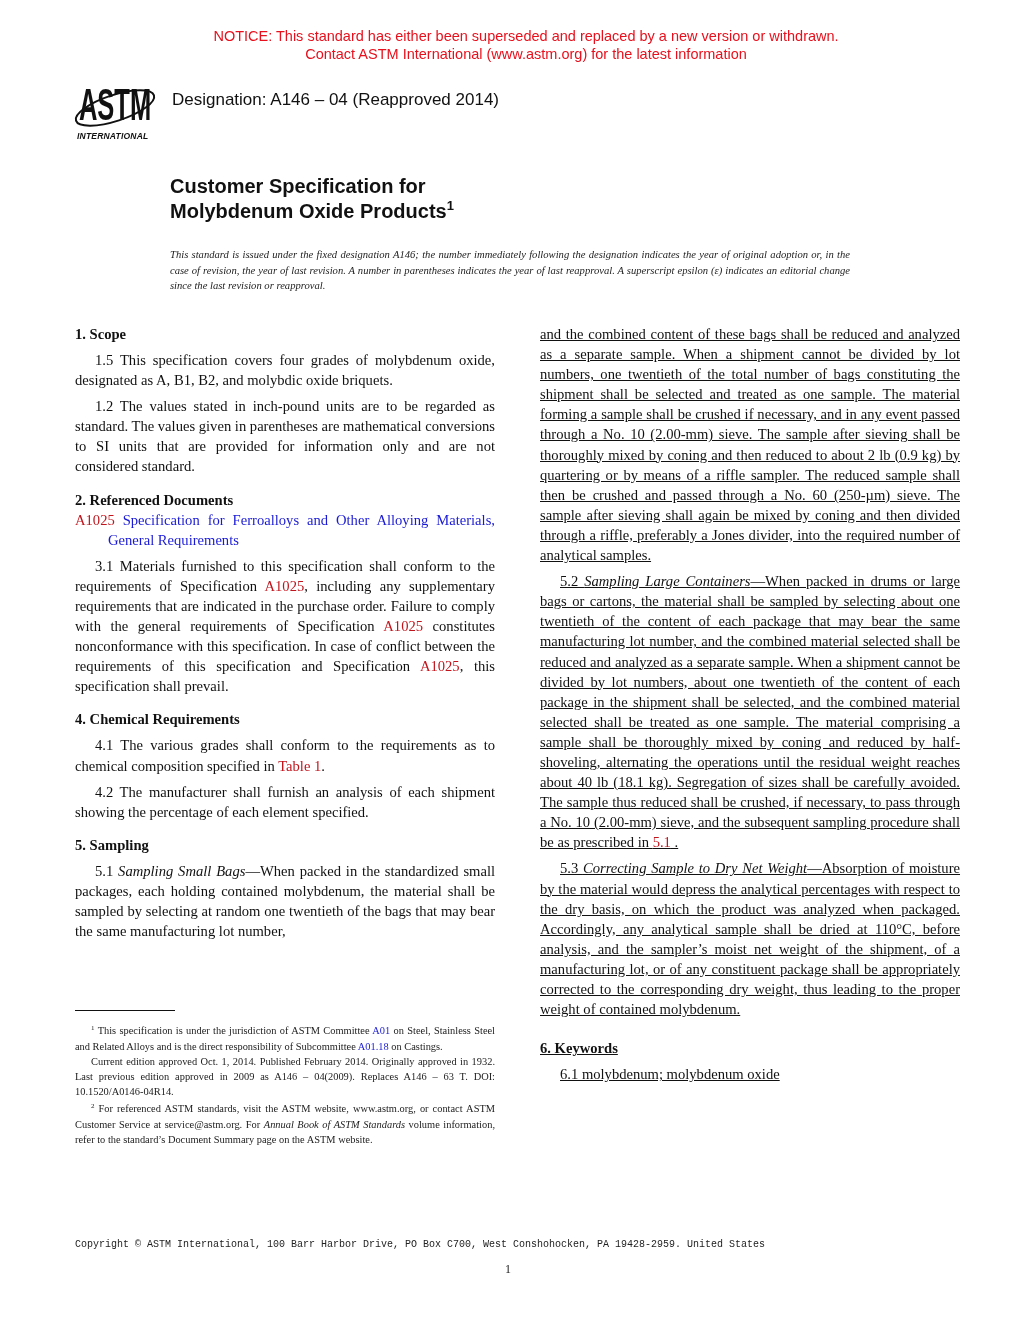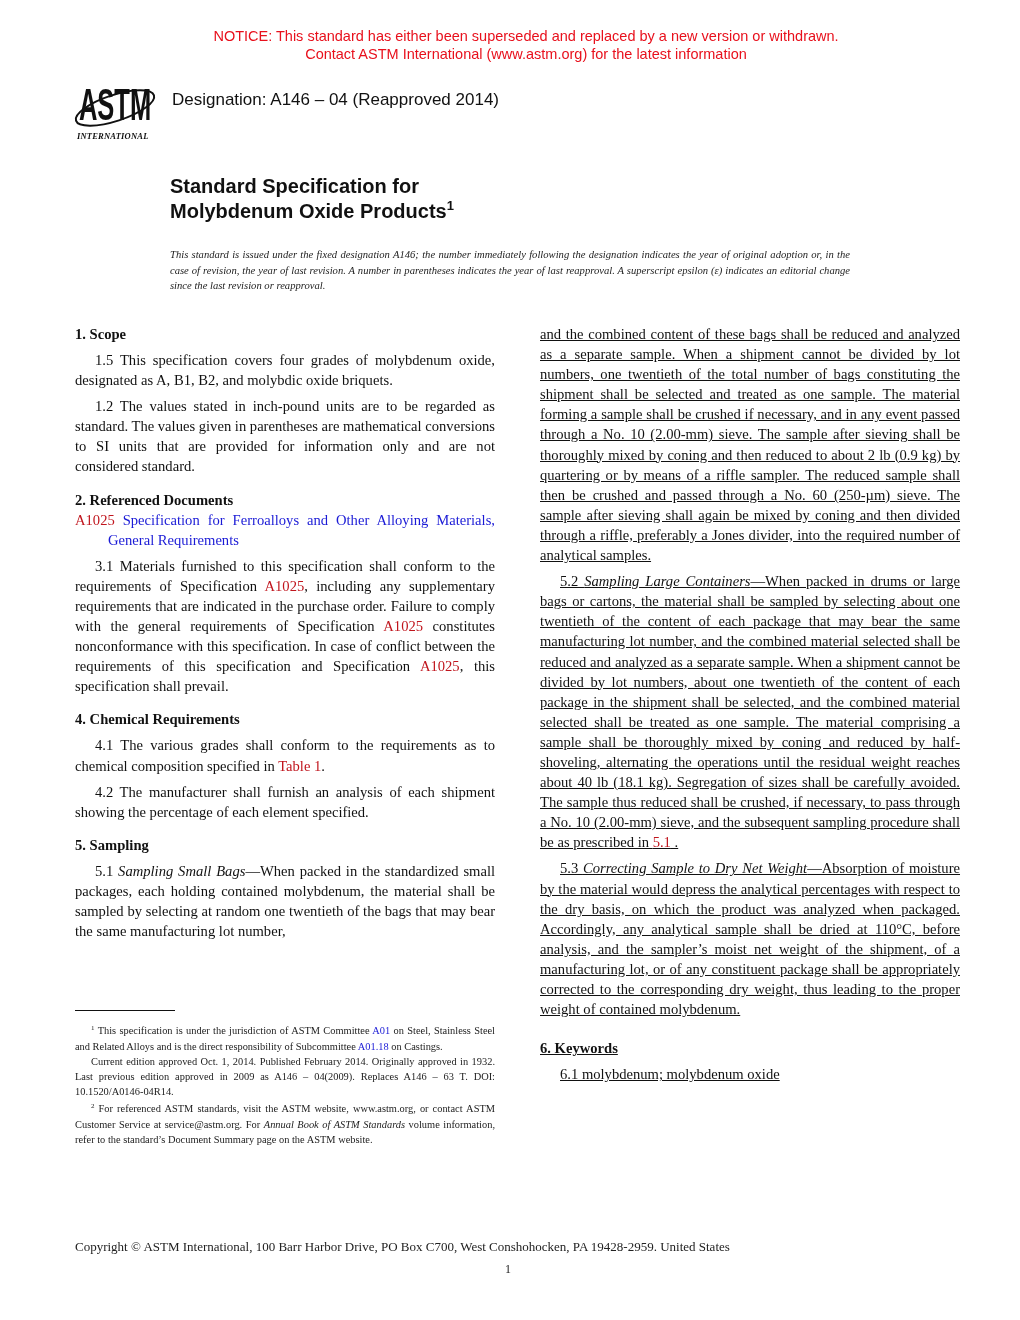--- a/index.html
+++ b/index.html
@@ -1,59 +1,59 @@
 <!DOCTYPE html>
 <html><head>
 <meta charset="utf-8">
 <style>
   html, body { margin: 0; padding: 0; background: #ffffff; }
   body { width: 1020px; height: 1320px; position: relative; overflow: hidden; font-family: "Liberation Serif", serif; color: #111; }
   .notice { position: absolute; top: 27px; left: 16px; width: 1020px; text-align: center; color: #e8101c; font-family: "Liberation Sans", sans-serif; font-weight: normal; font-size: 14.5px; line-height: 18px; }
   .logo { position: absolute; left: 70px; top: 78px; width: 90px; height: 66px; }
-  .logo-text { position: absolute; left: 77px; top: 131px; font-family: Liberation Serif, serif; font-weight: bold; font-style: italic; font-size: 8.5px; letter-spacing: 0.2px; color: #111; }
+  .logo-text { position: absolute; left: 77px; top: 131px; font-family: Liberation Sans, sans-serif; font-weight: bold; font-style: italic; font-size: 8.5px; letter-spacing: 0.2px; color: #111; }
   .designation { position: absolute; left: 172px; top: 90px; font-family: "Liberation Sans", sans-serif; font-size: 17px; color: #111; }
   .title { position: absolute; left: 170px; top: 174px; font-family: "Liberation Sans", sans-serif; font-weight: bold; font-size: 20px; line-height: 25px; color: #111; }
   .title sup { font-size: 13px; vertical-align: 8px; line-height: 0; }
   .preamble { position: absolute; left: 170px; top: 247px; width: 680px; font-size: 10.6px; line-height: 15.5px; text-align: justify; color: #222; font-style: italic; }
   .col { position: absolute; width: 420px; font-size: 14.6px; line-height: 20.1px; text-align: justify; }
   .col.left { left: 75px; top: 324px; }
   .col.right { left: 540px; top: 324px; text-decoration: underline; }
   .col p { margin: 0; text-indent: 20px; }
   .col h2 { margin: 0; font-size: 14.6px; font-weight: bold; line-height: 20px; }
   .sp-h { margin-top: 13px !important; }
   .sp-p { margin-top: 6px !important; }
   .red { color: #c0151d; }
   .blue { color: #1a1ad6; }
   .ref { padding-left: 33px; text-indent: -33px !important; text-align: justify; }
   .fn-rule { position: absolute; left: 75px; top: 1010px; width: 100px; height: 1px; background: #111; }
   .footnotes { position: absolute; left: 75px; top: 1021px; width: 420px; font-size: 10.4px; line-height: 15.2px; text-align: justify; color: #222; }
   .footnotes p { margin: 0; text-indent: 16px; }
   .footnotes sup { font-size: 7px; }
-  .copyright { position: absolute; left: 75px; top: 1239px; font-family: Liberation Serif, serif; font-size: 13px; color: #222; }
+  .copyright { position: absolute; left: 75px; top: 1239px; font-family: Liberation Mono, monospace; font-size: 10px; color: #222; }
   .pagenum { position: absolute; left: 505px; top: 1262px; font-size: 12px; color: #222; }
   i { font-style: italic; }
 </style>
 </head>
 <body>
 
 <div class="notice">
   <div>NOTICE: This standard has either been superseded and replaced by a new version or withdrawn.</div>
   <div>Contact ASTM International (www.astm.org) for the latest information</div>
 </div>
 
 <svg class="logo" viewBox="0 0 90 66">
   <ellipse cx="45" cy="30" rx="41" ry="13" fill="none" stroke="#111" stroke-width="2" transform="rotate(-18 45 30)"></ellipse>
   <text x="45" y="42" text-anchor="middle" font-family="Liberation Sans, sans-serif" font-weight="bold" font-size="34" fill="#111" transform="scale(0.75 1.3) translate(15 -10)">ASTM</text>
 </svg>
 <div class="logo-text">INTERNATIONAL</div>
 
 <div class="designation">Designation: A146 – 04 (Reapproved 2014)</div>
 
 <div class="title">
-  <div>Standard Specification for</div>
+  <div>Customer Specification for</div>
   <div><span>Molybdenum Oxide Products</span><sup>1</sup></div>
 </div>
 
 <div class="preamble">This standard is issued under the fixed designation A146; the number immediately following the designation indicates the year of original adoption or, in the case of revision, the year of last revision. A number in parentheses indicates the year of last reapproval. A superscript epsilon (ε) indicates an editorial change since the last revision or reapproval.</div>
 
 <div class="col left">
   <h2>1.  Scope</h2>
   <p class="sp-p">1.5  This specification covers four grades of molybdenum oxide, designated as A, B1, B2, and molybdic oxide briquets.</p>
   <p class="sp-p">1.2  The values stated in inch-pound units are to be regarded as standard. The values given in parentheses are mathematical conversions to SI units that are provided for information only and are not considered standard.</p>
 

